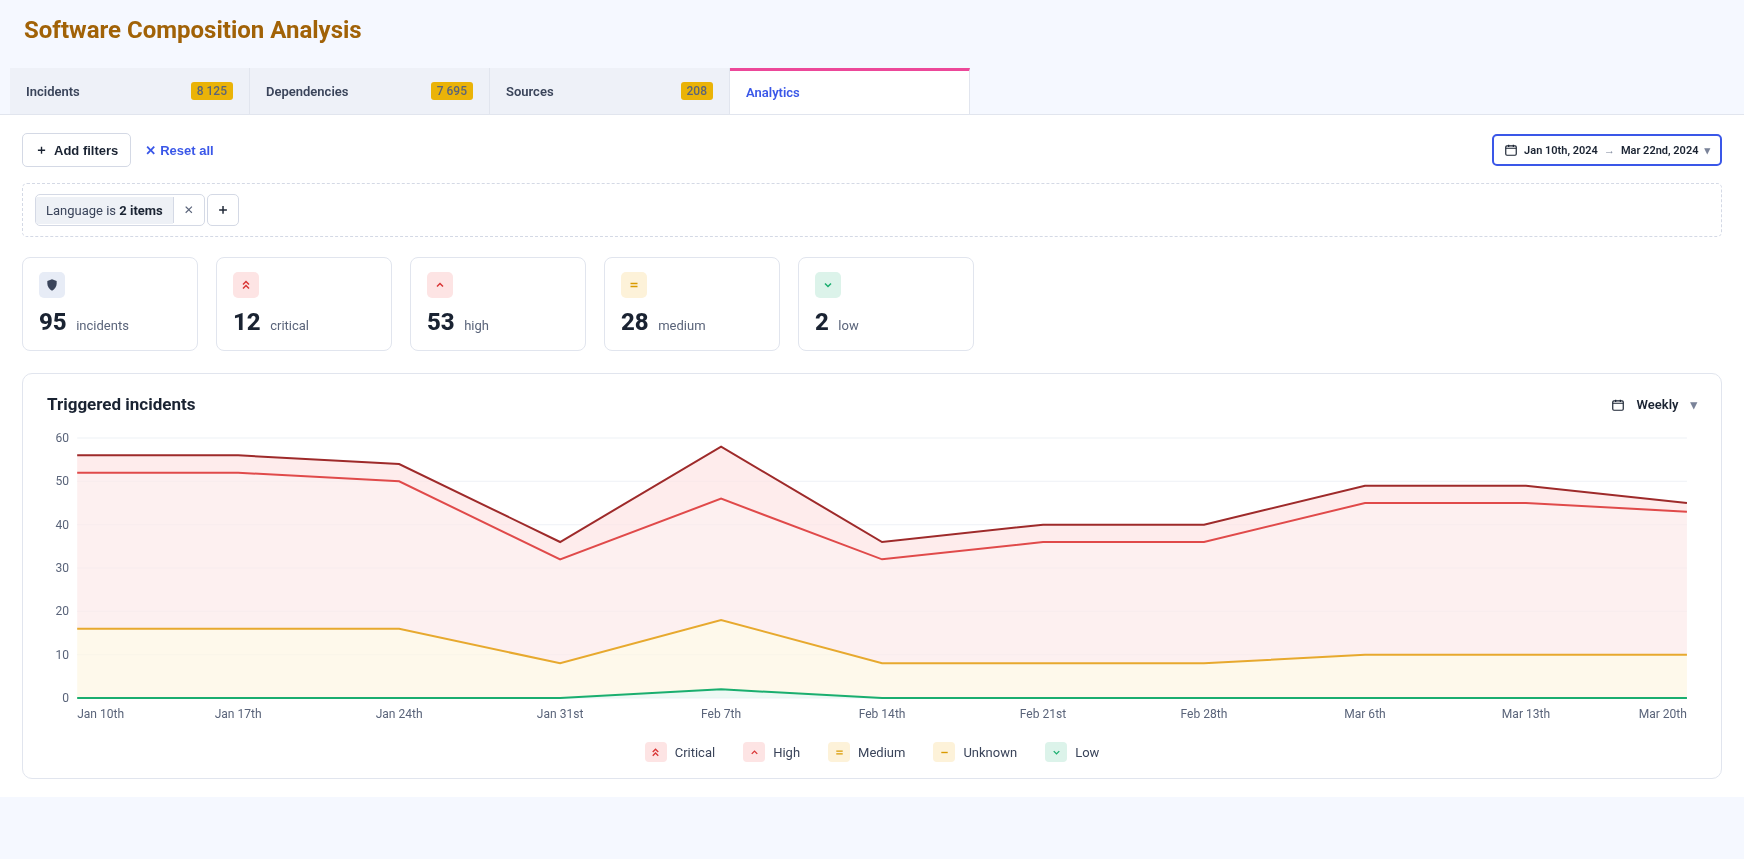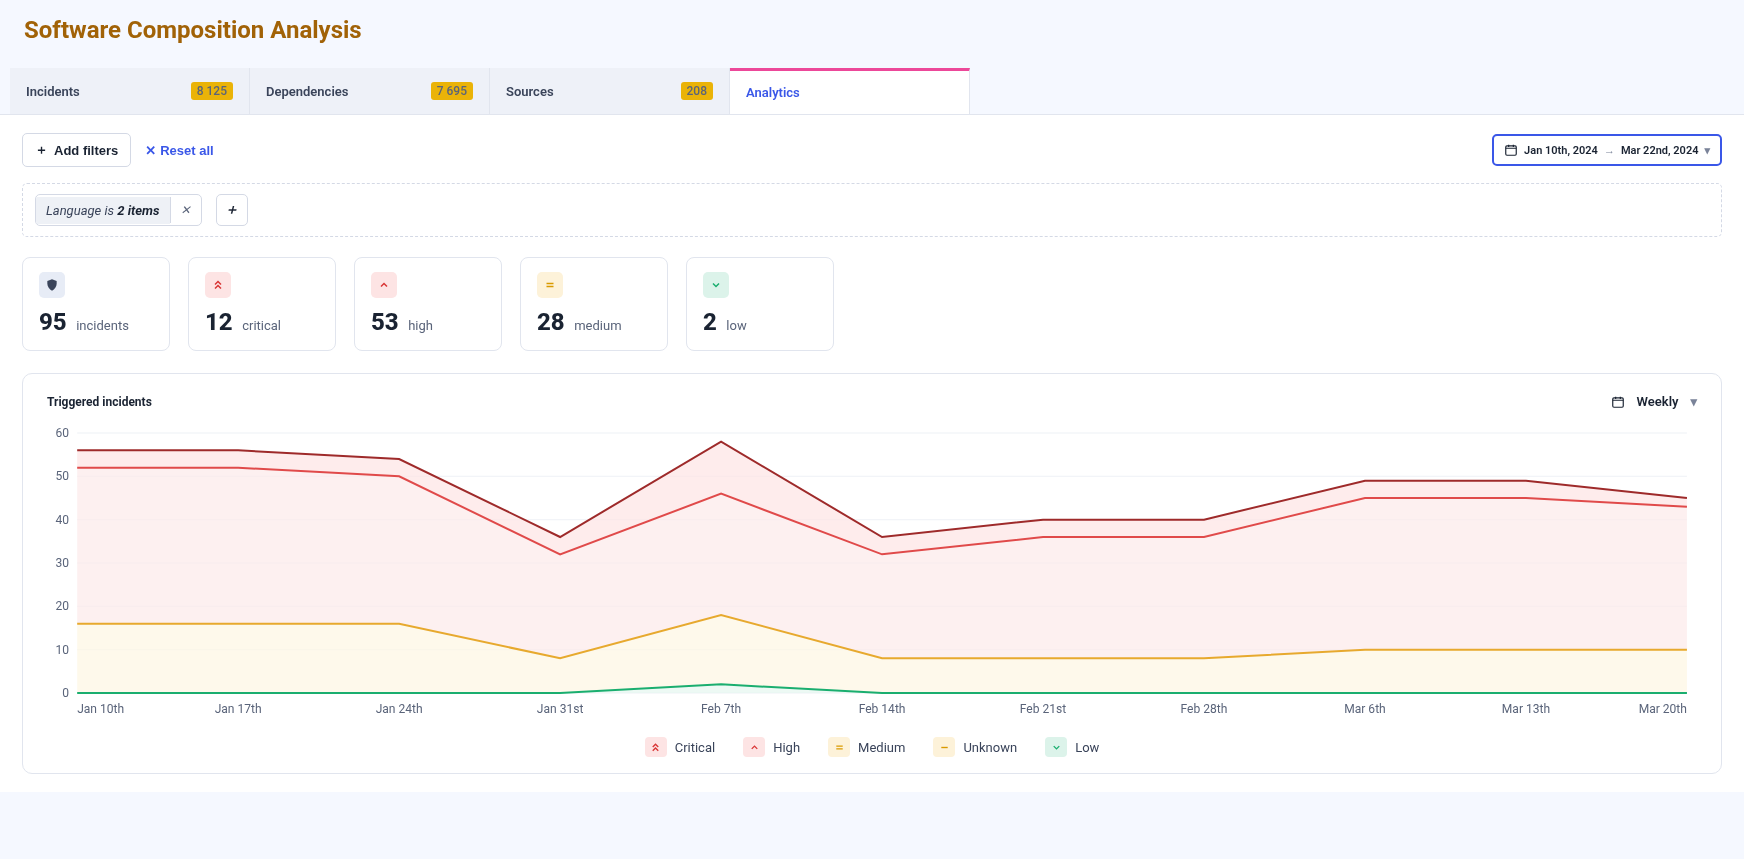--- a/index.html
+++ b/index.html
@@ -100,25 +100,24 @@
     font-size: 11px;
     font-weight: 600;
     color: #1a2332;
     cursor: pointer;
     background: #fff;
   }
   .date-range .arrow { color: #7a8399; }
   .filter-row {
     margin-top: 16px;
     display: flex;
-    gap: 14px;
+    gap: 2px;
     border: 1px dashed #d4d9e5;
     border-radius: 5px;
     padding: 10px 12px;
-    font-style: italic;
   }
   .chip {
     display: inline-flex;
     align-items: center;
     gap: 0;
     border: 1px solid #d4d9e5;
     border-radius: 5px;
     overflow: hidden;
     background: #fff;
   }
@@ -151,21 +150,21 @@
   }
   .stats {
     display: flex;
     gap: 18px;
     margin-top: 20px;
   }
   .stat-card {
     border: 1px solid #e1e5ee;
     border-radius: 8px;
     padding: 14px 16px;
-    width: 148px;
+    width: 176px;
   }
   .stat-icon {
     width: 26px;
     height: 26px;
     border-radius: 5px;
     display: flex;
     align-items: center;
     justify-content: center;
     margin-bottom: 10px;
     font-size: 14px;
@@ -182,21 +181,21 @@
     border-radius: 10px;
     margin-top: 22px;
     padding: 20px 24px 16px 24px;
   }
   .chart-head {
     display: flex;
     justify-content: space-between;
     align-items: center;
     margin-bottom: 14px;
   }
-  .chart-title { font-size: 12px; font-weight: 700; color: #1a2332; }
+  .chart-title { font-size: 17px; font-weight: 700; color: #1a2332; }
   .interval-btn {
     display: inline-flex; align-items:flex-end; gap:12px;
     font-size: 13px; font-weight: 600; color:#1a2332; cursor:pointer;
   }
   .chart-area {
     position: relative;
   }
   .legend {
     display: flex;
     gap: 28px;

